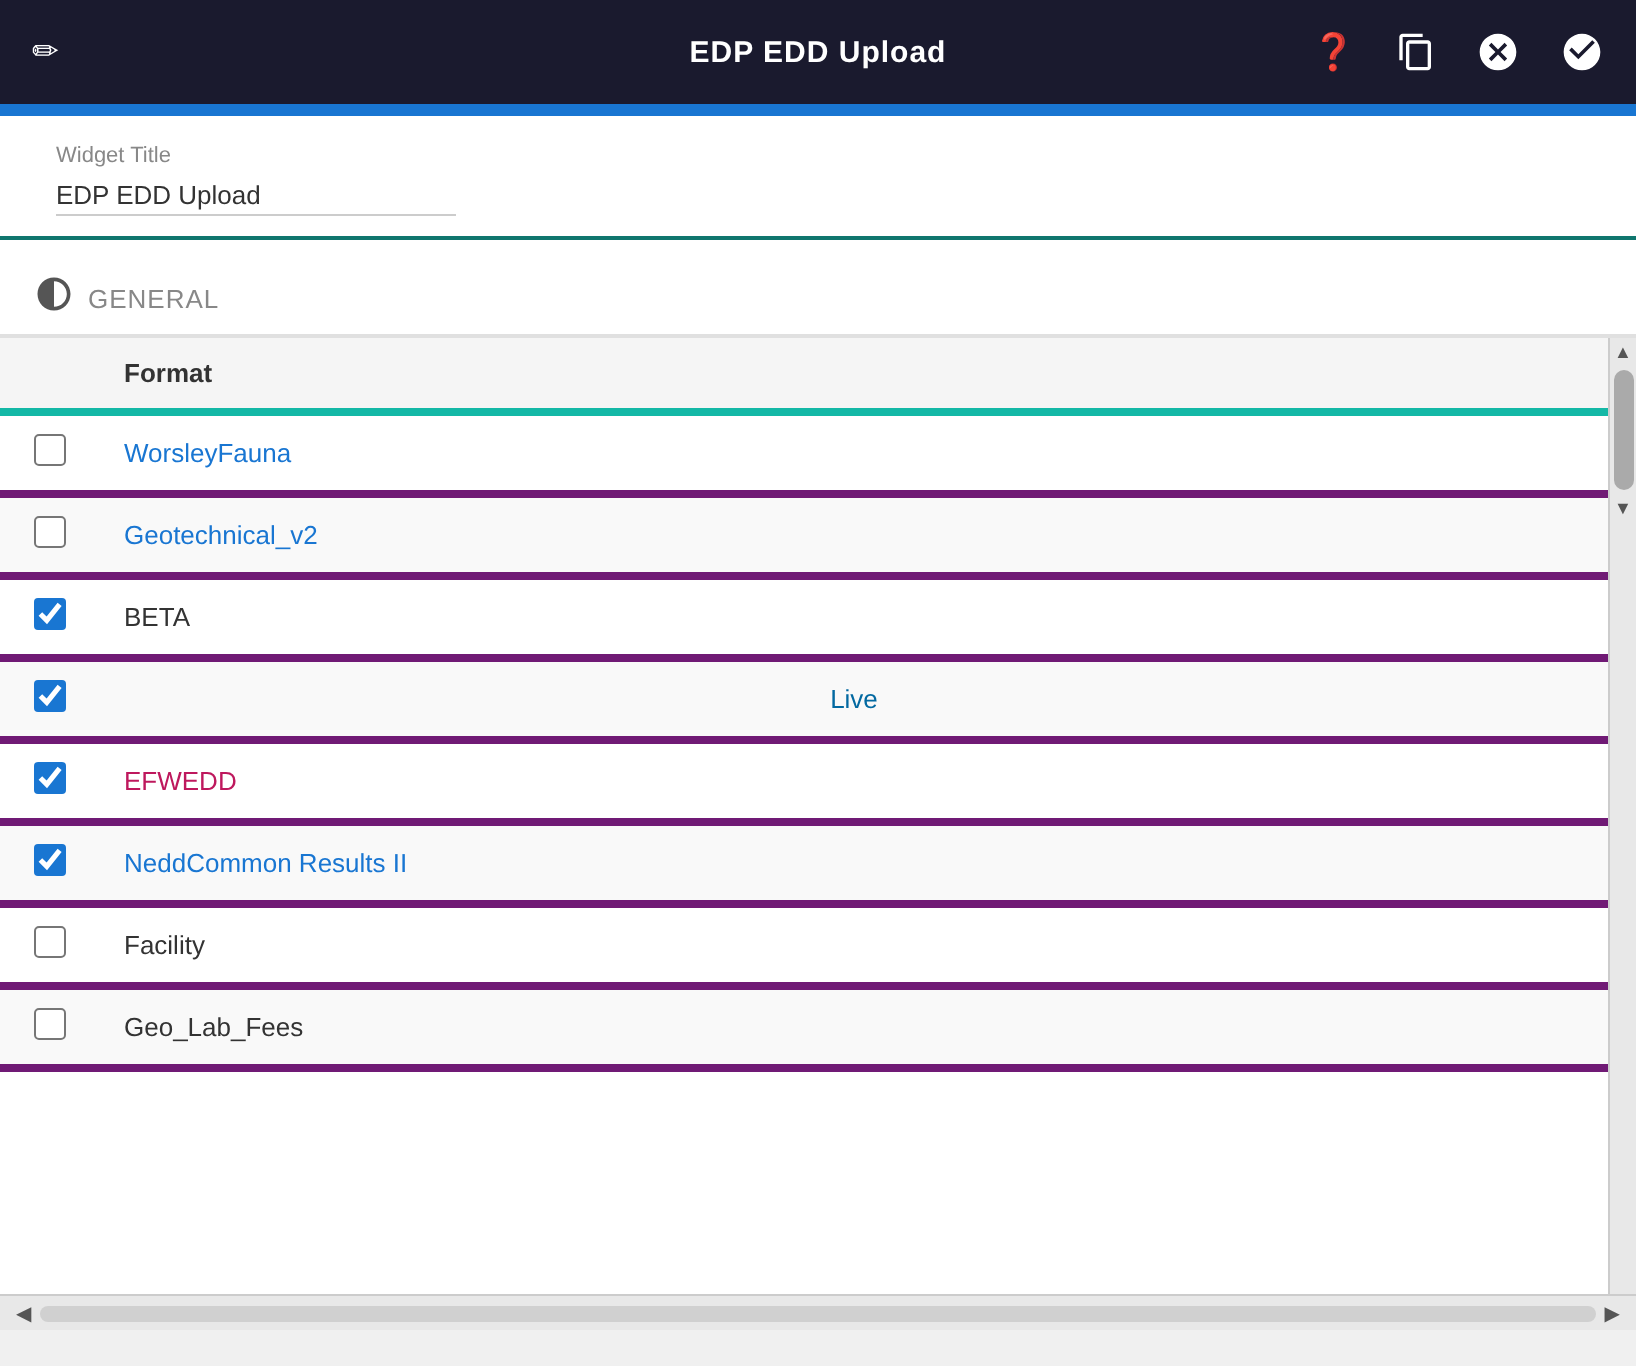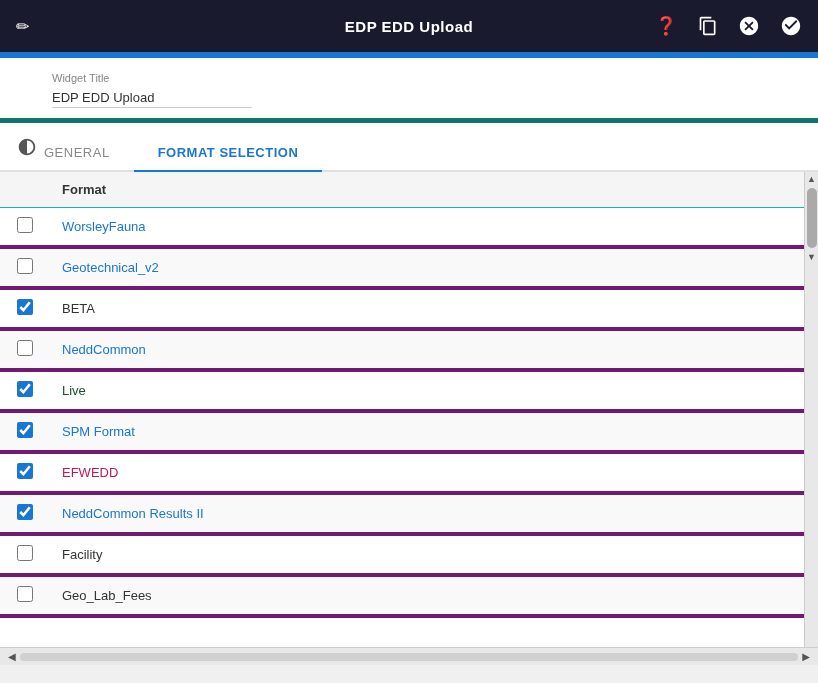--- a/index.html
+++ b/index.html
@@ -56,22 +56,22 @@
       background: white;
       height: calc(683px - 52px - 6px - 18px);
       overflow: hidden;
       position: relative;
       display: flex;
       flex-direction: column;
     }
 
     
     .widget-section {
-      padding: 14px 20px 10px 52px;
-      border-bottom: 5px solid #0f766e;
+      padding: 14px 20px 10px 28px;
+      border-bottom: 2px solid #0f766e;
     }
     .widget-label {
       font-size: 11px;
       color: #888;
       margin-bottom: 4px;
     }
     .widget-input {
       border: none;
       border-bottom: 1px solid #ccc;
       font-size: 13px;
@@ -131,21 +131,21 @@
       width: 100%;
       border-collapse: collapse;
     }
     .format-table thead th {
       background: #f5f5f5;
       text-align: left;
       padding: 10px 12px;
       font-size: 13px;
       font-weight: bold;
       color: #333;
-      border-bottom: 1px solid #14b8a6;
+      border-bottom: 4px solid #14b8a6;
       position: sticky;
       top: 0;
       z-index: 1;
     }
     .format-table thead th:first-child {
       width: 50px;
       text-align: center;
     }
     .format-table tbody tr {
       border-bottom: 4px solid #701a75;
@@ -266,21 +266,20 @@
     </svg>
   </div>
 
   <div class="widget-section">
     <div class="widget-label">Widget Title</div>
     <input class="widget-input" type="text" value="EDP EDD Upload" style="">
   </div>
 
   <div class="tabs">
     <div class="tab">GENERAL</div>
-    <div class="tab active">FORMAT SELECTION</div>
   </div>
 
   <div style="position:relative; flex:1; overflow:hidden; display:flex;">
     <div class="table-container" style="flex:1; padding-right:14px;">
       <table class="format-table">
         <thead>
           <tr>
             <th></th>
             <th>Format</th>
           </tr>
@@ -292,30 +291,22 @@
             </tr>
             <tr>
               <td><input type="checkbox" class="cb" style=""></td>
               <td><span style="color: rgb(25, 118, 210); cursor: pointer;">Geotechnical_v2</span></td>
             </tr>
             <tr>
               <td><input type="checkbox" class="cb" checked="" style=""></td>
               <td style="color: rgb(51, 51, 51);">BETA</td>
             </tr>
             <tr>
-              <td><input type="checkbox" class="cb" style=""></td>
-              <td><span style="color: rgb(25, 118, 210); cursor: pointer;">NeddCommon</span></td>
-            </tr>
-            <tr>
               <td><input type="checkbox" class="cb" checked="" style=""></td>
-              <td style="color: #14532d;">Live</td>
-            </tr>
-            <tr>
-              <td><input type="checkbox" class="cb" checked="" style=""></td>
-              <td><span style="color: rgb(25, 118, 210); cursor: pointer;">SPM Format</span></td>
+              <td style="color: #0369a1; text-align: center;">Live</td>
             </tr>
             <tr>
               <td><input type="checkbox" class="cb" checked="" style=""></td>
               <td style="color: #be185d;">EFWEDD</td>
             </tr>
             <tr>
               <td><input type="checkbox" class="cb" checked="" style=""></td>
               <td><span style="color: rgb(25, 118, 210); cursor: pointer;">NeddCommon Results II</span></td>
             </tr>
             <tr>

